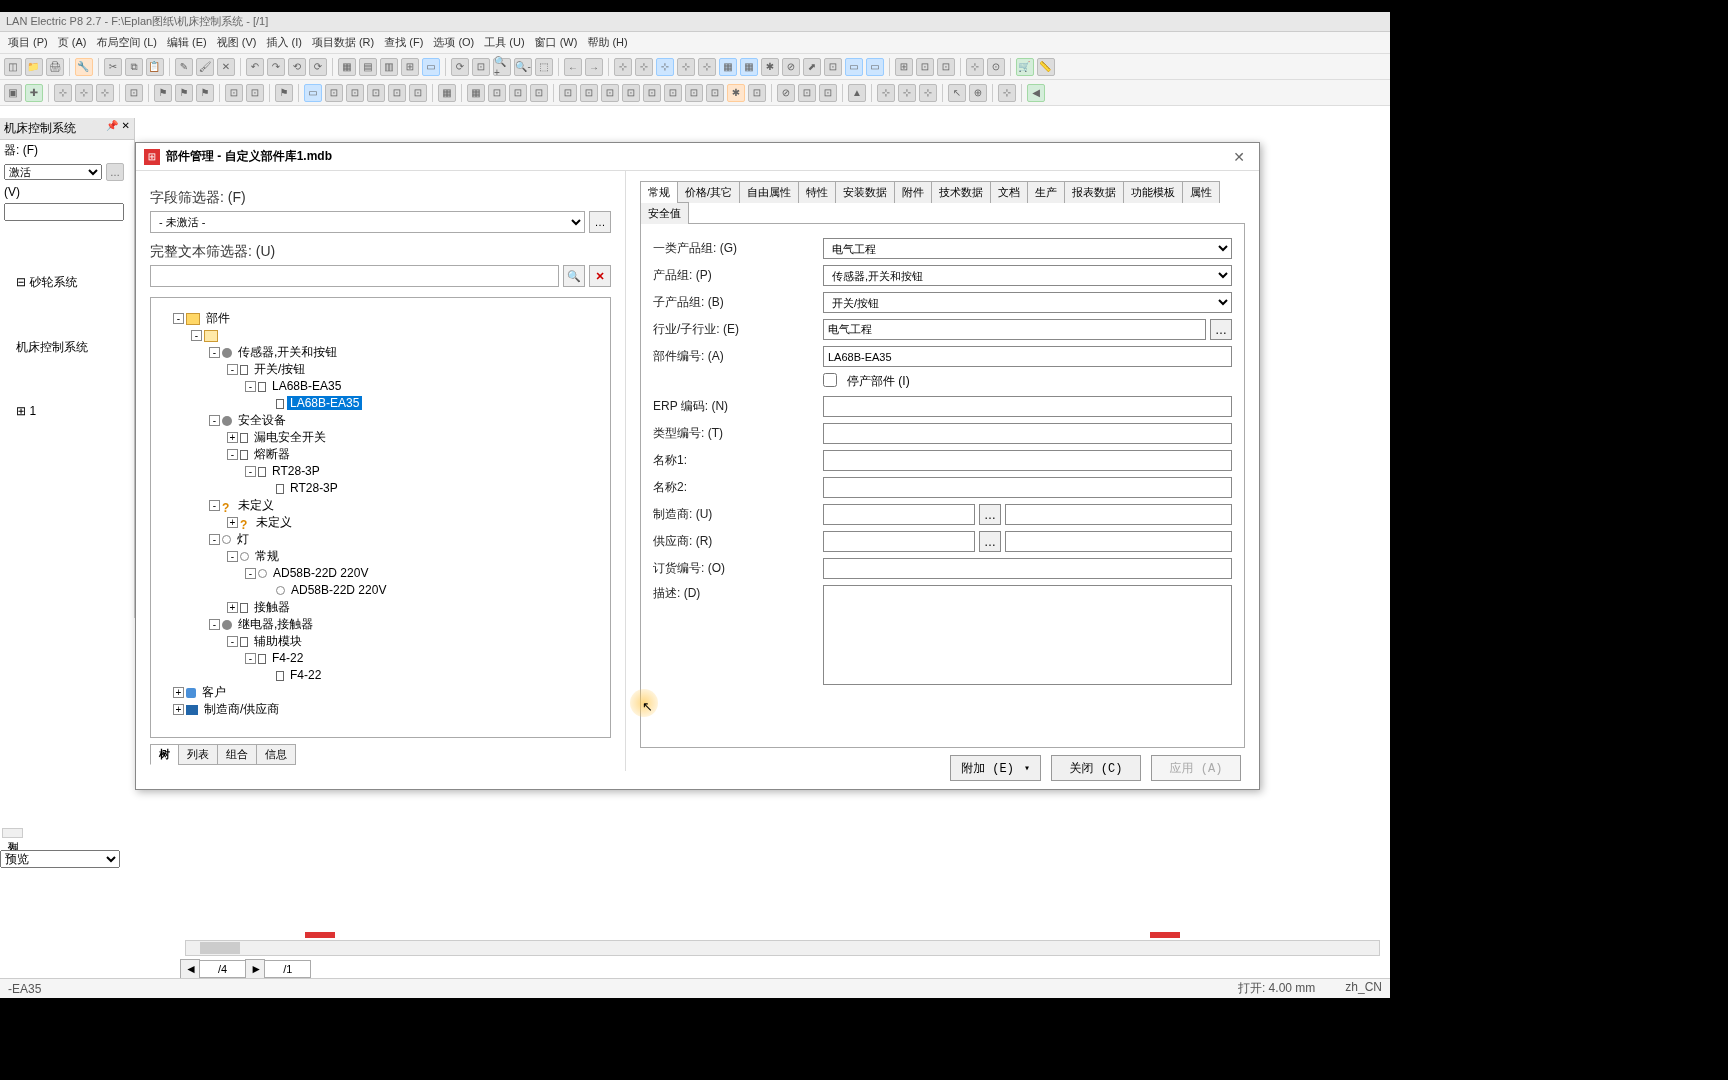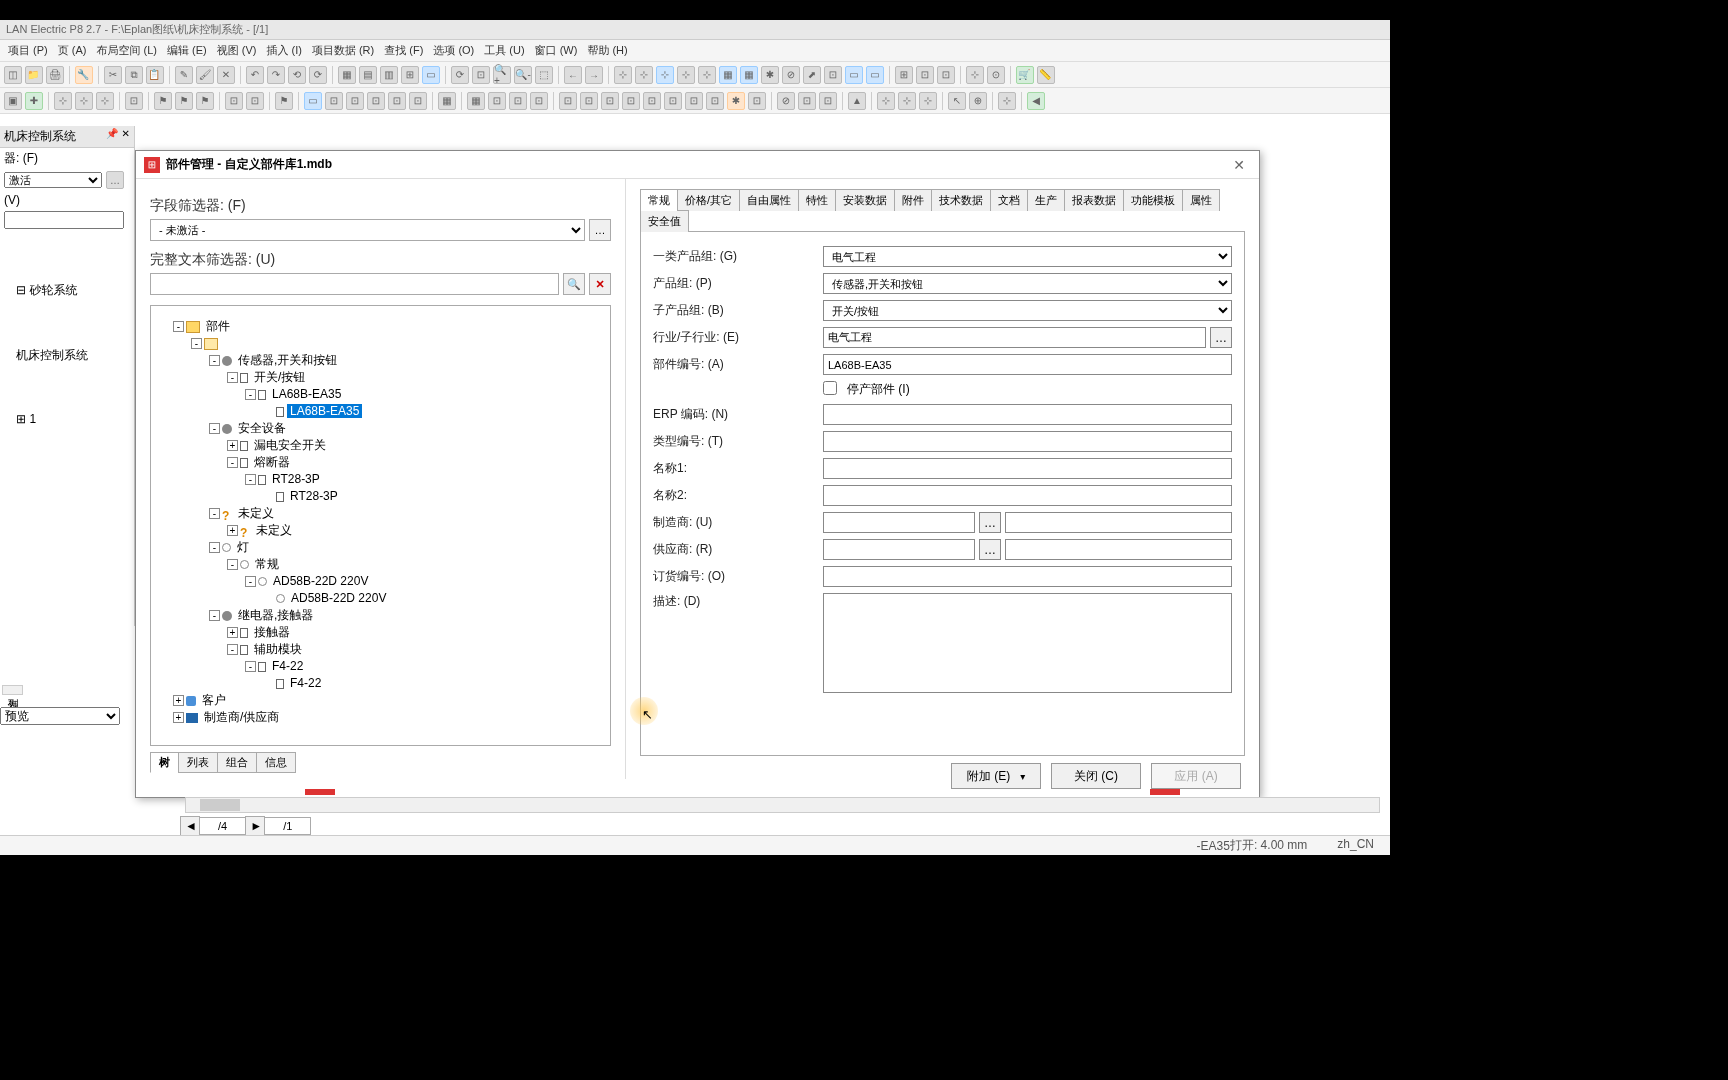--- a/index.html
+++ b/index.html
@@ -1,17 +1,17 @@
 <!DOCTYPE html>
 <html><head>
 <meta charset="utf-8">
 <style>
 * { box-sizing: border-box; margin: 0; padding: 0; font-family: "Microsoft YaHei", sans-serif; font-size: 12px; }
 body { background: #000; width: 1728px; height: 1080px; overflow: hidden; position: relative; }
-.app-frame { position:absolute; top:20px; left:0; width:1390px; height:835px; background:#fff; }
+.app-frame { position:absolute; top:12px; left:0; width:1390px; height:986px; background:#fff; }
 
 .title-bar { height:20px; background:#e8e8e8; color:#666; padding:2px 6px; font-size:11px; border-bottom:1px solid #ccc; }
 .menu-bar { height:22px; background:#f5f5f5; padding:2px 4px; display:flex; gap:2px; align-items:center; border-bottom:1px solid #ddd; }
 .menu-bar span { padding:2px 4px; cursor:pointer; font-size:11px; color:#333; }
 
 .toolbar { height:26px; background:#f5f5f5; padding:2px 4px; display:flex; gap:3px; align-items:center; border-bottom:1px solid #ddd; }
 .tb-ic { width:18px; height:18px; background:#ddd; border:1px solid #bbb; border-radius:2px; cursor:pointer; display:inline-flex; align-items:center; justify-content:center; font-size:10px; color:#666; }
 .tb-ic.blue { background:#cce5ff; border-color:#99ccff; }
 .tb-ic.green { background:#d4edda; border-color:#a3d9a5; }
 .tb-ic.orange { background:#ffe5cc; border-color:#ffcc99; }
@@ -75,38 +75,38 @@
 .form-r { border:1px solid #aaa; border-top:none; padding:14px 12px; height:524px; }
 .frow { display:flex; align-items:center; margin-bottom:6px; }
 .frow .flbl { width:170px; font-size:12px; color:#222; }
 .frow .fctl { flex:1; display:flex; gap:4px; }
 .frow select, .frow input[type=text] { flex:1; height:21px; border:1px solid #888; padding:0 4px; font-size:11px; background:#fff; }
 .frow textarea { flex:1; height:100px; border:1px solid #888; padding:4px; font-size:11px; resize:none; }
 .frow .dots { width:22px; height:21px; border:1px solid #888; background:#f0f0f0; cursor:pointer; display:flex; align-items:center; justify-content:center; }
 .frow input[type=checkbox] { width:14px; height:14px; }
 
 .dlg-btns { position:absolute; right:18px; bottom:8px; display:flex; gap:10px; }
-.dlg-btn { min-width:90px; height:26px; border:1px solid #999; background:#f0f0f0; cursor:pointer; display:flex; align-items:center; justify-content:center; font-size:12px; padding:0 10px; }
+.dlg-btn { min-width:90px; height:26px; border:1px solid #999; background:#f0f0f0; cursor:pointer; display:flex; align-items:center; justify-content:center; font-size:12px; padding:0 10px;font-family:Liberation Mono, monospace; }
 .dlg-btn.drop::after { content:"▾"; margin-left:10px; font-size:10px; }
 .dlg-btn.disabled { color:#aaa; background:#f5f5f5; cursor:default; }
 
 .cursor-hl { position:absolute; left:494px; top:546px; width:28px; height:28px; border-radius:50%; background:radial-gradient(circle, rgba(255,200,80,0.7), rgba(255,200,80,0)); pointer-events:none; }
 .cursor-arrow { position:absolute; left:506px; top:556px; font-size:13px; pointer-events:none; }
 
 .page-tabs { position:absolute; left:180px; bottom:18px; display:flex; height:22px; align-items:center; gap:0; }
 .page-tabs .pt { border:1px solid #aaa; padding:2px 18px; font-size:11px; background:#fff; margin-right:-1px; }
 .page-tabs .nav { width:20px; text-align:center; border:1px solid #aaa; padding:2px 4px; background:#f0f0f0; cursor:pointer; margin-right:-1px; }
 .scroll-h { position:absolute; left:185px; right:10px; bottom:42px; height:16px; background:#f0f0f0; border:1px solid #ccc; }
 .scroll-h .thumb { position:absolute; left:14px; top:1px; width:40px; height:12px; background:#ccc; }
 
 .red-band { position:absolute; left:185px; bottom:60px; height:6px; right:10px; }
 .red-band .seg1 { position:absolute; left:120px; width:30px; height:6px; background:#d33; }
 .red-band .seg2 { position:absolute; right:200px; width:30px; height:6px; background:#d33; }
 
-.status-bar { position:absolute; left:0; bottom:0; right:0; height:20px; background:#f5f5f5; border-top:1px solid #ccc; display:flex; align-items:center; padding:0 16px; font-size:11px; color:#555; justify-content:flex-end; }
+.status-bar { position:absolute; left:0; bottom:0; right:0; height:20px; background:#f5f5f5; border-top:1px solid #ccc; display:flex; align-items:center; padding:0 8px; font-size:11px; color:#555; justify-content:space-between; }
 .status-bar .r { display:flex; gap:30px; }
 </style>
 </head>
 <body>
 
 <div class="app-frame">
   <div class="title-bar">LAN Electric P8 2.7 - F:\Eplan图纸\机床控制系统 - [/1]</div>
 
   <div class="menu-bar" id="menu-bar">
       <span>项目 (P)</span>
@@ -304,22 +304,22 @@
             <div class="tn ind4"><span class="tog">+</span><span class="ic sw"></span><span class="lbl">漏电安全开关</span></div>
             <div class="tn ind4"><span class="tog">-</span><span class="ic sw"></span><span class="lbl">熔断器</span></div>
             <div class="tn ind5"><span class="tog">-</span><span class="ic sw"></span><span class="lbl">RT28-3P</span></div>
             <div class="tn ind6"><span style="display:inline-block;width:13px"></span><span class="ic sw"></span><span class="lbl">RT28-3P</span></div>
             <div class="tn ind3"><span class="tog">-</span><span class="ic q">?</span><span class="lbl">未定义</span></div>
             <div class="tn ind4"><span class="tog">+</span><span class="ic q">?</span><span class="lbl">未定义</span></div>
             <div class="tn ind3"><span class="tog">-</span><span class="ic lamp"></span><span class="lbl">灯</span></div>
             <div class="tn ind4"><span class="tog">-</span><span class="ic lamp"></span><span class="lbl">常规</span></div>
             <div class="tn ind5"><span class="tog">-</span><span class="ic lamp"></span><span class="lbl">AD58B-22D  220V</span></div>
             <div class="tn ind6"><span style="display:inline-block;width:13px"></span><span class="ic lamp"></span><span class="lbl">AD58B-22D  220V</span></div>
+            <div class="tn ind4"><span class="tog">+</span><span class="ic sw"></span><span class="lbl">接触器</span></div>
             <div class="tn ind3"><span class="tog">-</span><span class="ic gear"></span><span class="lbl">继电器,接触器</span></div>
-            <div class="tn ind4"><span class="tog">+</span><span class="ic sw"></span><span class="lbl">接触器</span></div>
             <div class="tn ind4"><span class="tog">-</span><span class="ic sw"></span><span class="lbl">辅助模块</span></div>
             <div class="tn ind5"><span class="tog">-</span><span class="ic sw"></span><span class="lbl">F4-22</span></div>
             <div class="tn ind6"><span style="display:inline-block;width:13px"></span><span class="ic sw"></span><span class="lbl">F4-22</span></div>
             <div class="tn ind1"><span class="tog">+</span><span class="ic person"></span><span class="lbl">客户</span></div>
             <div class="tn ind1"><span class="tog">+</span><span class="ic factory"></span><span class="lbl">制造商/供应商</span></div>
           </div>
         <div class="bottom-tabs" id="bottom-tabs">
             <div class="bt active">树</div>
             <div class="bt">列表</div>
             <div class="bt">组合</div>

